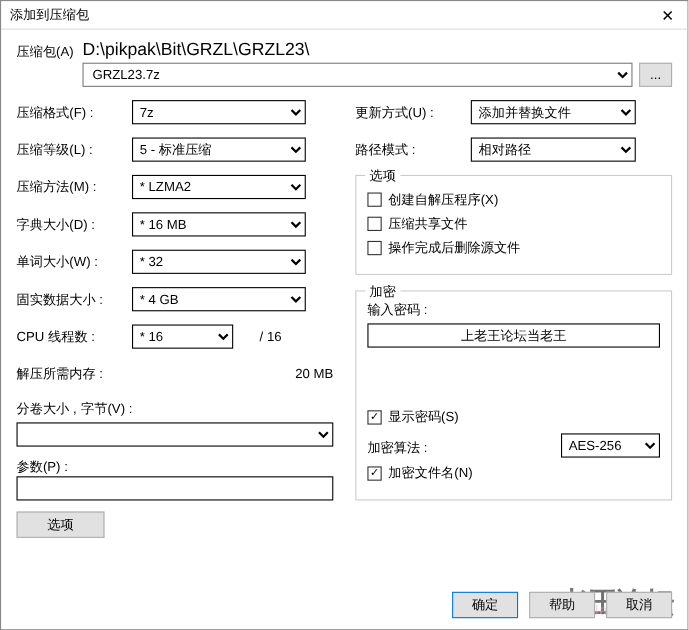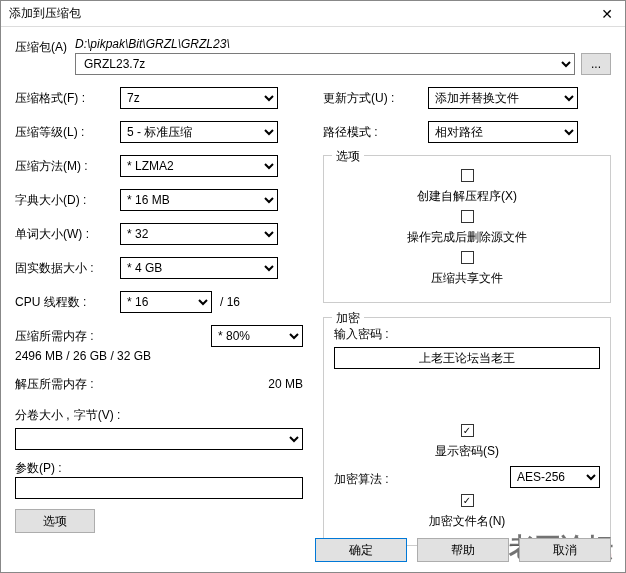--- a/index.html
+++ b/index.html
@@ -5,46 +5,46 @@
 * { box-sizing: border-box; font-family: "Microsoft YaHei", "Segoe UI", sans-serif; font-size: 12px; }
 body { margin: 0; background: #fff; }
 .window { width: 626px; height: 573px; border: 1px solid #888; background: #fff; position: relative; }
 .titlebar { height: 26px; display: flex; align-items: center; padding: 0 8px; border-bottom: 1px solid #ddd; }
 .titlebar .title { flex: 1; }
 .titlebar .close { width: 20px; text-align: center; font-size: 14px; cursor: default; }
 .body { padding: 10px 14px 8px 14px; }
 .path-row { display: flex; align-items: flex-start; margin-bottom: 8px; }
 .path-label { width: 60px; padding-top: 2px; }
 .path-right { flex: 1; }
-.path-text { font-size: 12px; margin-bottom: 2px; font-style: italic; }
+.path-text { font-size: 16px; margin-bottom: 2px; }
 .archive-row { display: flex; gap: 6px; }
 .archive-select { flex: 1; height: 22px; border: 1px solid #7a7a7a; background: #fff; padding: 0 4px; }
 .browse-btn { width: 30px; height: 22px; border: 1px solid #adadad; background: #e1e1e1; text-align: center; line-height: 20px; }
 .cols { display: flex; gap: 20px; margin-top: 12px; }
 .col { flex: 1; }
 .frow { display: flex; align-items: center; margin-bottom: 12px; min-height: 22px; }
 .flabel { width: 105px; }
 select, input[type=text] { height: 22px; border: 1px solid #000000; background: #fff; padding: 0 4px; width: 100%; }
 select { padding: 0 2px; }
 .sel-sm { width: 158px; }
 .sel-xs { width: 92px; }
 .sel-r { width: 150px; }
-.cpu-row { display: flex; align-items: center; gap: 8px; justify-content: space-between; }
+.cpu-row { display: flex; align-items: center; gap: 24px; justify-content: space-between; }
 .mem-block .frow { margin-bottom: 2px; }
 .mem-sub { font-size: 12px; color: #000; margin-bottom: 10px; }
 .right-val { text-align: right; flex: 1; }
 .groupbox { border: 1px solid #ccc; margin-top: 4px; padding: 8px 10px 10px 10px; position: relative; }
 .groupbox .legend { position: absolute; top: -8px; left: 8px; background: #fff; padding: 0 4px; }
-.chk-row { display: flex; align-items: center; gap: 6px; margin: 5px 0; flex-direction: column; }
+.chk-row { display: flex; align-items: center; gap: 6px; margin: 5px 0; }
 .chk { width: 13px; height: 13px; border: 1px solid #333; display: inline-flex; align-items: center; justify-content: center; font-size: 10px; line-height: 1; }
 .pw-input { border: 1px solid #0078d7; height: 22px; padding: 0 4px; width: 100%; text-align: center; }
 .enc-row { display: flex; align-items: flex-end; gap: 10px; margin: 6px 0; }
 .opt-btn { width: 80px; height: 24px; border: 1px solid #adadad; background: #e1e1e1; margin-top: 10px; }
 .footer { position: absolute; bottom: 10px; right: 14px; display: flex; gap: 10px; }
-.footer .btn { width: 92px; height: 24px; border: 1px solid #adadad; background: #e1e1e1; text-align: center; line-height: 22px; }
+.footer .btn { width: 60px; height: 24px; border: 1px solid #adadad; background: #e1e1e1; text-align: center; line-height: 22px; }
 .footer .btn.primary { border: 1px solid #0078d7; }
 .watermark { position: absolute; right: 12px; bottom: 12px; color: #000000; font-size: 26px; font-weight: bold; opacity: 0.55; pointer-events: none; line-height: 1; }
 .watermark-sub { position: absolute; right: 12px; bottom: 10px; color: #f4a8b8; font-size: 13px; opacity: 0.55; pointer-events: none; letter-spacing: 1px; }
 .split-label { display:flex; gap:4px; align-items:center; margin-bottom:4px; }
 </style>
 </head>
 <body>
 
 <div class="window">
   <div class="titlebar">
@@ -91,28 +91,20 @@
           <div class="flabel">固实数据大小 :</div>
           <select class="sel-sm"><option>* 4 GB</option></select>
         </div>
         <div class="frow">
           <div class="flabel">CPU 线程数 :</div>
           <div class="cpu-row">
             <select class="sel-xs"><option>* 16</option></select>
             <span>/ 16</span>
           </div>
         </div>
-        <div class="mem-block">
-          <div class="frow">
-            <div class="flabel">压缩所需内存 :</div>
-            <div style="flex:1"></div>
-            <select class="sel-xs"><option>* 80%</option></select>
-          </div>
-          <div class="mem-sub">2496 MB / 26 GB / 32 GB</div>
-        </div>
         <div class="frow">
           <div class="flabel">解压所需内存 :</div>
           <div class="right-val">20 MB</div>
         </div>
         <div class="split-label">
           <span>分卷大小 ,</span>
           <span>字节(V) :</span>
         </div>
         <select style="width:100%"><option></option></select>
         <div style="margin-top:10px">参数(P) :</div>
@@ -130,25 +122,25 @@
           <select class="sel-r"><option>相对路径</option></select>
         </div>
         <div class="groupbox">
           <div class="legend">选项</div>
           <div class="chk-row">
               <span class="chk"></span>
               <span>创建自解压程序(X)</span>
             </div>
           <div class="chk-row">
               <span class="chk"></span>
-              <span>操作完成后删除源文件</span>
+              <span>压缩共享文件</span>
             </div>
           <div class="chk-row">
               <span class="chk"></span>
-              <span>压缩共享文件</span>
+              <span>操作完成后删除源文件</span>
             </div>
         </div>
         <div class="groupbox" style="margin-top:14px; min-height:190px">
           <div class="legend">加密</div>
           <div style="margin-bottom:4px">输入密码 :</div>
           <input class="pw-input" type="text" value="上老王论坛当老王" style="">
           <div style="height:50px"></div>
           <div class="chk-row">
               <span class="chk">✓</span>
               <span>显示密码(S)</span>

